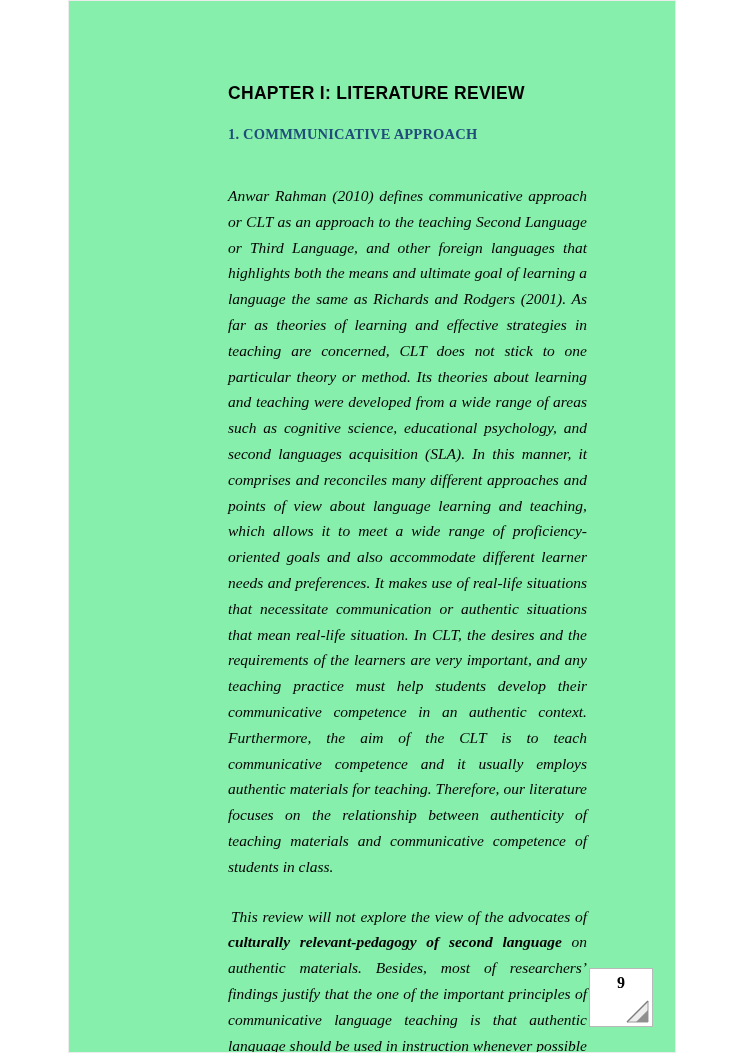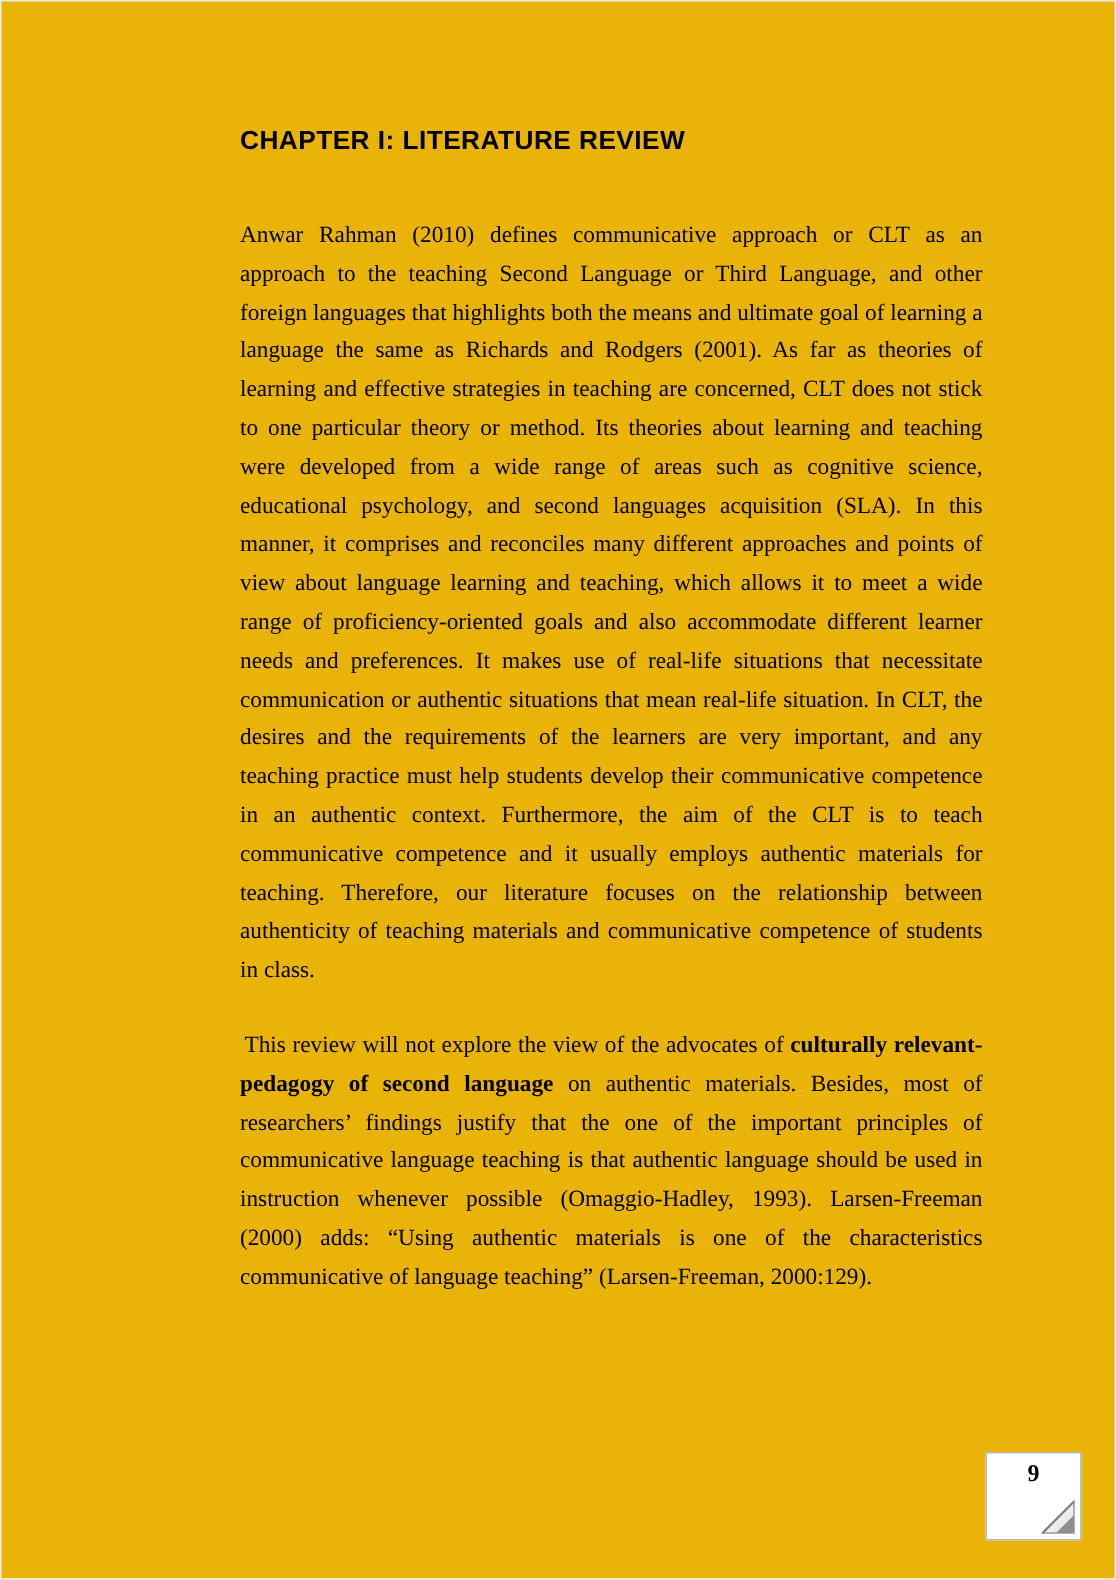--- a/index.html
+++ b/index.html
@@ -2,24 +2,24 @@
 <html><head>
 <meta charset="utf-8">
 <style>
   html, body {
     margin: 0;
     padding: 0;
     background: #ffffff;
   }
   .page {
     position: relative;
-    width: 744px;
+    width: 608px;
     height: 1053px;
     margin: 0 auto;
-    background: #eab308;
+    background: #86efac;
     box-sizing: border-box;
     border: 1px solid #ececec;
     font-family: "Liberation Serif", serif;
     color: #000000;
     overflow: hidden;
   }
   .content {
     box-sizing: border-box;
     padding: 82px 88px 0 159px;
   }
@@ -37,20 +37,21 @@
     font-size: 14.5px;
     color: #1F4E79;
     margin: 22px 0 0 0;
     letter-spacing: 0.2px;
   }
   .body-paragraph {
     font-size: 15.5px;
     line-height: 25.8px;
     text-align: justify;
     margin: 0;
+    font-style: italic;
   }
   .p1 {
     margin-top: 40px;
   }
   .p2 {
     margin-top: 24px;
     text-indent: 3px;
   }
   .bold-inline {
     font-weight: bold;
@@ -83,20 +84,21 @@
   }
 </style>
 </head>
 <body>
 
 <div class="page">
   <div class="content">
 
     <h1 class="chapter-title">CHAPTER I: LITERATURE REVIEW</h1>
 
+    <h2 class="section-heading">1. COMMMUNICATIVE APPROACH</h2>
 
     <p class="body-paragraph p1">Anwar Rahman (2010) defines communicative approach or CLT as an approach to the teaching Second Language or Third Language, and other foreign languages that highlights both the means and ultimate goal of learning a language the same as Richards and Rodgers (2001). As far as theories of learning and effective strategies in teaching are concerned, CLT does not stick to one particular theory or method. Its theories about learning and teaching were developed from a wide range of areas such as cognitive science, educational psychology, and second languages acquisition (SLA). In this manner, it comprises and reconciles many different approaches and points of view about language learning and teaching, which allows it to meet a wide range of proficiency-oriented goals and also accommodate different learner needs and preferences. It makes use of real-life situations that necessitate communication or authentic situations that mean real-life situation. In CLT, the desires and the requirements of the learners are very important, and any teaching practice must help students develop their communicative competence in an authentic context. Furthermore, the aim of the CLT is to teach communicative competence and it usually employs authentic materials for teaching. Therefore, our literature focuses on the relationship between authenticity of teaching materials and communicative competence of students in class.</p>
 
     <p class="body-paragraph p2"><span>This review will not explore the view of the advocates of </span><span class="bold-inline">culturally relevant-pedagogy of second language</span><span> on authentic materials. Besides, most of researchers’ findings justify that the one of the important principles of communicative language teaching is that authentic language should be used in instruction whenever possible (Omaggio-Hadley, 1993). Larsen-Freeman (2000) adds: “Using authentic materials is one of the characteristics communicative of language teaching” (Larsen-Freeman, 2000:129).</span></p>
   </div>
 
   <div class="page-number-box">
     <span class="page-number">9</span>
     <svg class="page-curl" viewBox="0 0 26 26" aria-hidden="true">
       <path d="M3 24 L24 3 L24 24 Z" fill="#ededed" stroke="#9a9a9a" stroke-width="1"></path>

